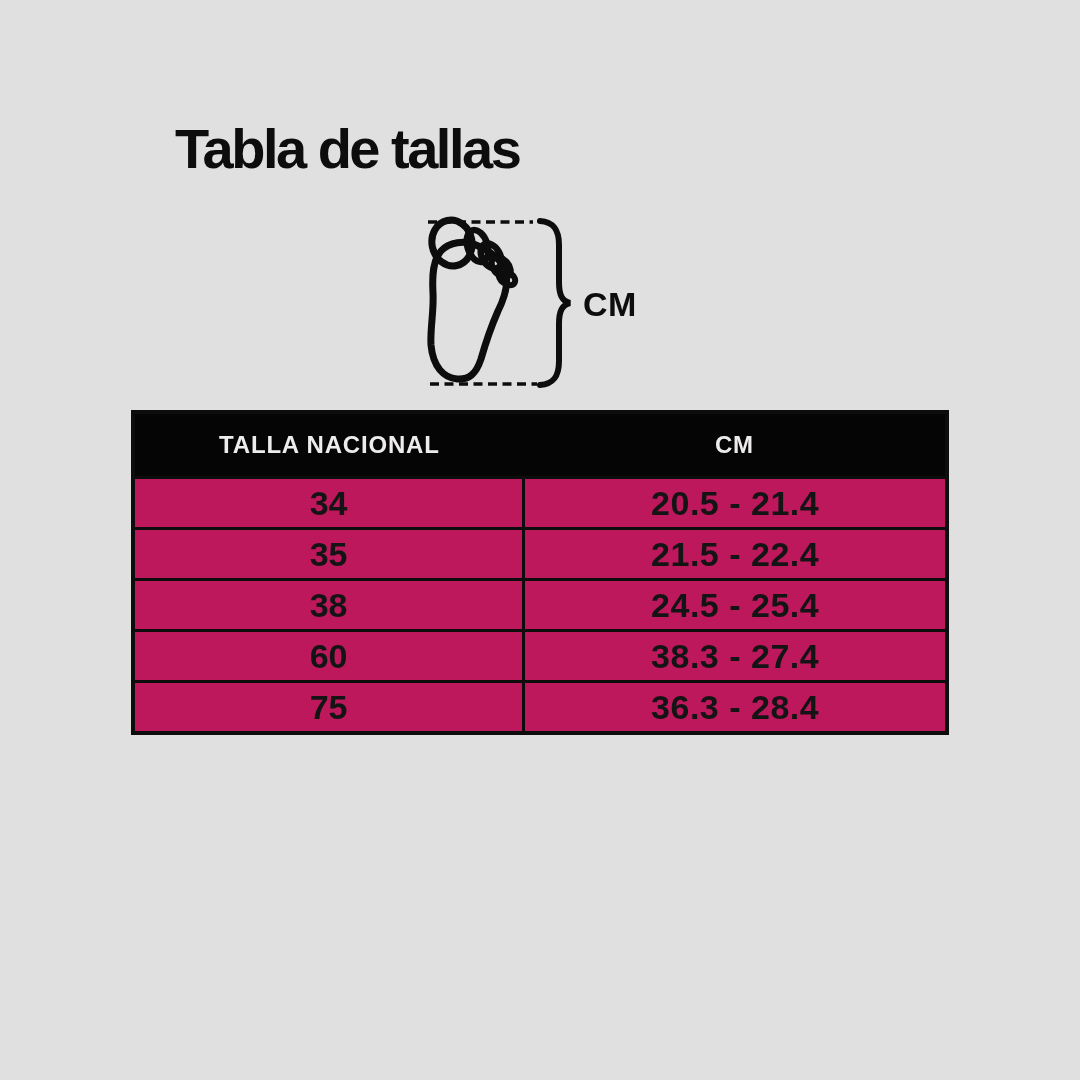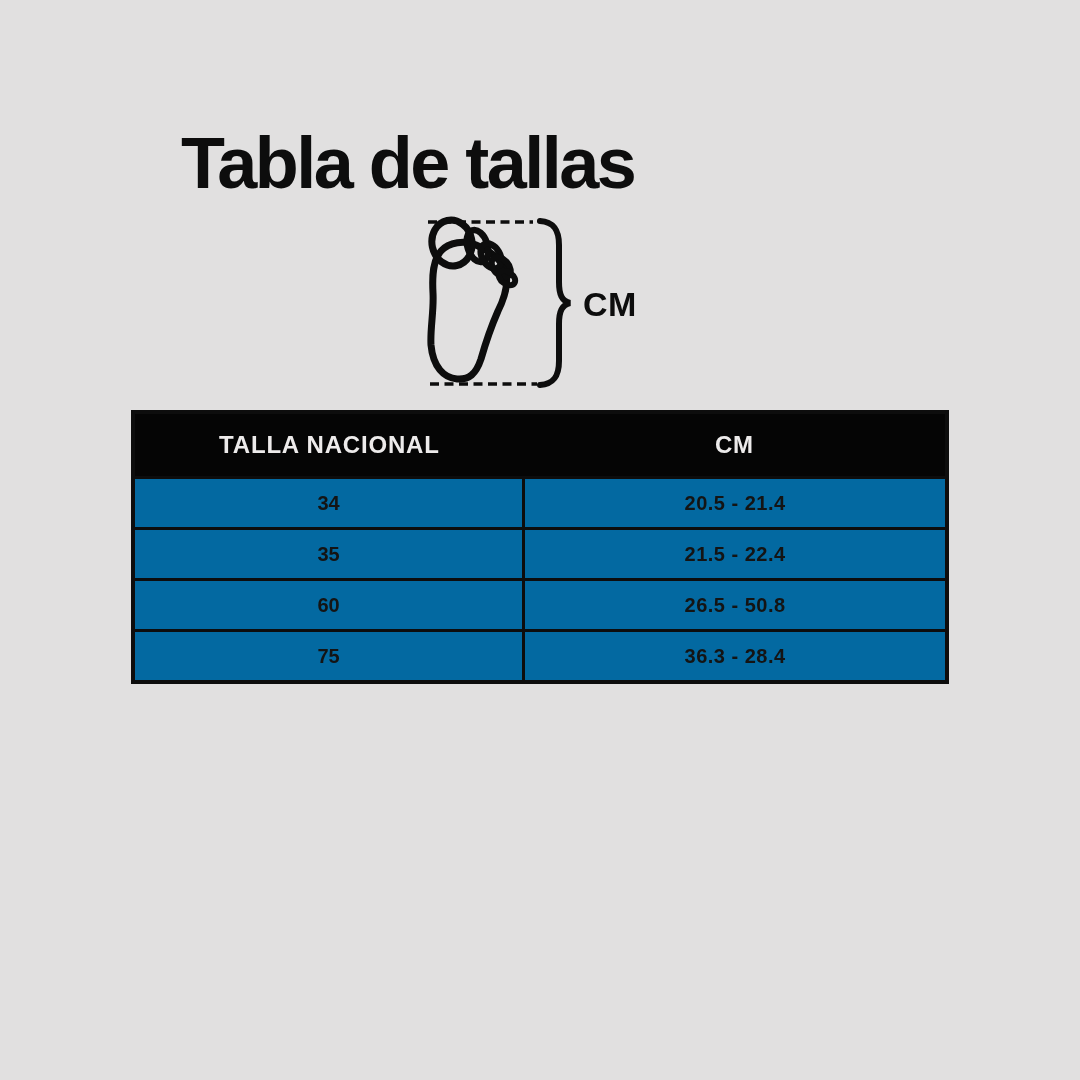--- a/index.html
+++ b/index.html
@@ -3,46 +3,46 @@
 <meta charset="utf-8">
 <style>
   html,body{margin:0;padding:0;}
   .canvas{
     position:relative;width:1080px;height:1080px;overflow:hidden;
     background:#e1e0e0;
     font-family:"Liberation Sans",sans-serif;
     color:#111;
   }
   .page-title{
-    position:absolute;left:165px;top:111px;margin:16px;
-    font-size:72px;font-weight:bold;letter-spacing:-2.5px;line-height:1;
+    position:absolute;left:165px;top:111px;margin:10px;
+    font-size:56px;font-weight:bold;letter-spacing:-2.5px;line-height:1;
     color:#0d0d0d;
   }
   .diagram{position:absolute;left:420px;top:205px;width:260px;height:195px;}
   .diagram svg{position:absolute;left:0;top:0;}
   .cm-label{
     position:absolute;left:163px;top:80px;
     font-size:34px;font-weight:bold;letter-spacing:.5px;color:#0d0d0d;
   }
   .size-table{
     position:absolute;left:131px;top:410px;width:818px;
     border-collapse:collapse;table-layout:fixed;
-    background:#0369a1;
+    background:#be185d;
     border:4px solid #0d0d0d;
   }
   .size-table col.c1{width:48%;}
   .size-table col.c2{width:52%;}
   .size-table th{
     background:#050505;color:#edebeb;
     height:60px;font-size:24px;font-weight:bold;letter-spacing:.8px;
     text-align:center;border:0;
   }
   .size-table td{
     height:46px;text-align:center;vertical-align:middle;
-    border:3px solid #0d0d0d;font-size:20px;color:#141414;
+    border:3px solid #0d0d0d;font-size:34px;color:#141414;
   }
   .size-table td.size-cell{font-weight:bold;}
   .size-table td.cm-cell{font-weight:bold;letter-spacing:.5px;}
 </style>
 </head>
 <body>
 
 <div class="canvas">
 
   <h1 class="page-title">Tabla de tallas</h1>
@@ -90,22 +90,26 @@
     <tbody>
       <tr>
         <td class="size-cell">34</td>
         <td class="cm-cell">20.5 - 21.4</td>
       </tr>
       <tr>
         <td class="size-cell">35</td>
         <td class="cm-cell">21.5 - 22.4</td>
       </tr>
       <tr>
+        <td class="size-cell">38</td>
+        <td class="cm-cell">24.5 - 25.4</td>
+      </tr>
+      <tr>
         <td class="size-cell">60</td>
-        <td class="cm-cell">26.5 - 50.8</td>
+        <td class="cm-cell">38.3 - 27.4</td>
       </tr>
       <tr>
         <td class="size-cell">75</td>
         <td class="cm-cell">36.3 - 28.4</td>
       </tr>
     </tbody>
   </table>
 
 </div>
 

